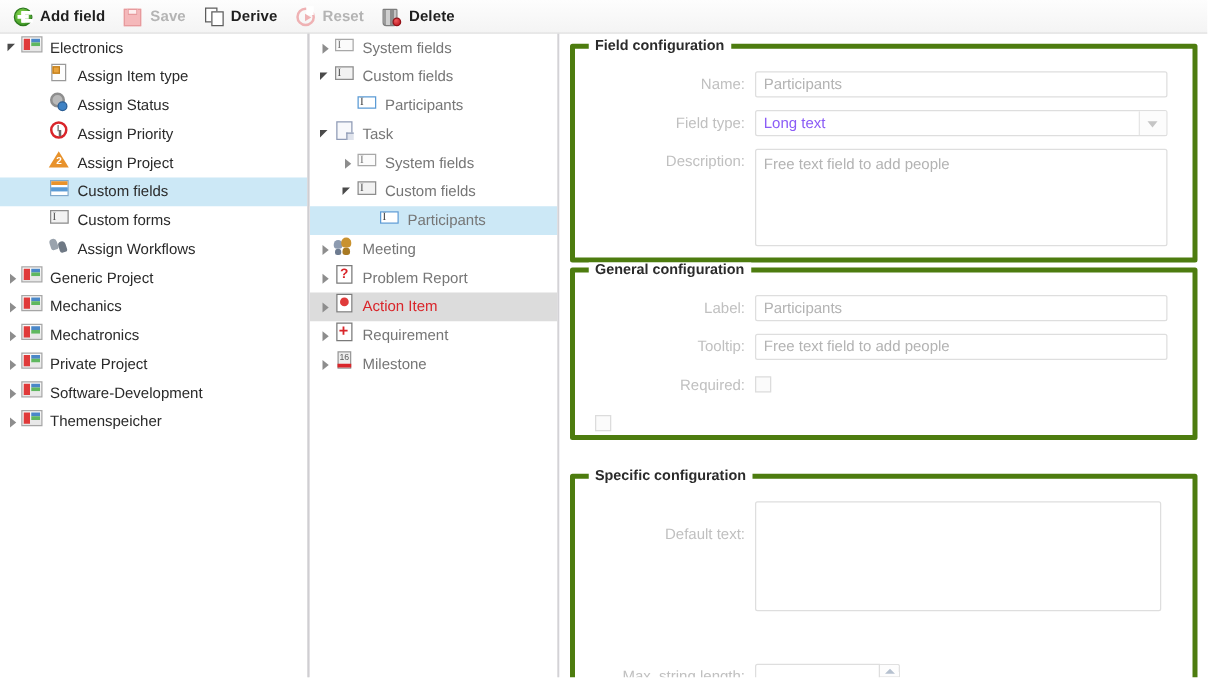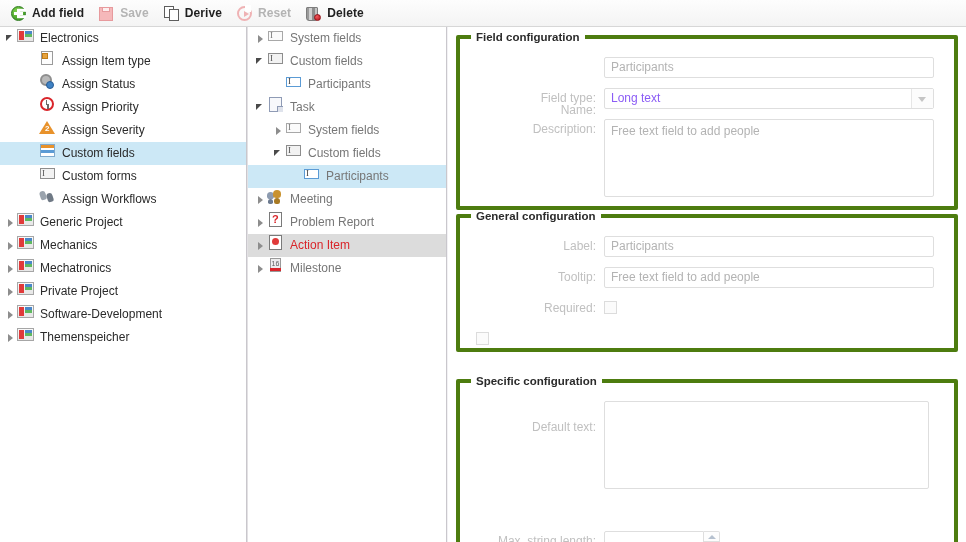--- a/index.html
+++ b/index.html
@@ -758,21 +758,21 @@
       <div class="tree-row">
         <div style="width: 26px; flex: 0 0 26px; height: 23px;"></div>
         <div class="tw "></div>
         <div class="t-ico ico-clock"></div>
         <div class="t-label">Assign Priority</div>
       </div>
       <div class="tree-row">
         <div style="width: 26px; flex: 0 0 26px; height: 23px;"></div>
         <div class="tw "></div>
         <div class="t-ico ico-warn"></div>
-        <div class="t-label">Assign Severity</div>
+        <div class="t-label">Assign Project</div>
       </div>
       <div class="tree-row sel-blue">
         <div style="width: 26px; flex: 0 0 26px; height: 23px;"></div>
         <div class="tw "></div>
         <div class="t-ico ico-custfields"></div>
         <div class="t-label">Custom fields</div>
       </div>
       <div class="tree-row">
         <div style="width: 26px; flex: 0 0 26px; height: 23px;"></div>
         <div class="tw "></div>
@@ -925,34 +925,40 @@
       </div>
       <div class="tree-row sel-gray">
         <div style="width: 6px; flex: 0 0 6px; height: 23px;"></div>
         <div class="tw collapsed"></div>
         <div class="t-ico ico-action"></div>
         <div class="t-label red">Action Item</div>
       </div>
       <div class="tree-row">
         <div style="width: 6px; flex: 0 0 6px; height: 23px;"></div>
         <div class="tw collapsed"></div>
+        <div class="t-ico ico-req"></div>
+        <div class="t-label gray">Requirement</div>
+      </div>
+      <div class="tree-row">
+        <div style="width: 6px; flex: 0 0 6px; height: 23px;"></div>
+        <div class="tw collapsed"></div>
         <div class="t-ico ico-milestone"></div>
         <div class="t-label gray">Milestone</div>
       </div>
     </div>
 </div>
 <div id="splitter-2"></div>
 
 <div id="right-panel">
 
   <div class="fieldset" style="left:8px; top:8px; width:502px; height:175px;">
     <div class="legend">Field configuration</div>
 
     <div class="frow" style="left:8px; top:18px;">
-      <div class="flabel" style="width:128px;margin-top:43px;">Name:</div>
+      <div class="flabel" style="width:128px;">Name:</div>
       <div class="finput" style="width:330px; margin-left:8px;">Participants</div>
     </div>
 
     <div class="frow" style="left:8px; top:49px;">
       <div class="flabel" style="width:128px;">Field type:</div>
       <div class="fcombo" style="width:330px; margin-left:8px;">
         <div class="ctext">Long text</div>
         <div class="cbtn"></div>
       </div>
     </div>

